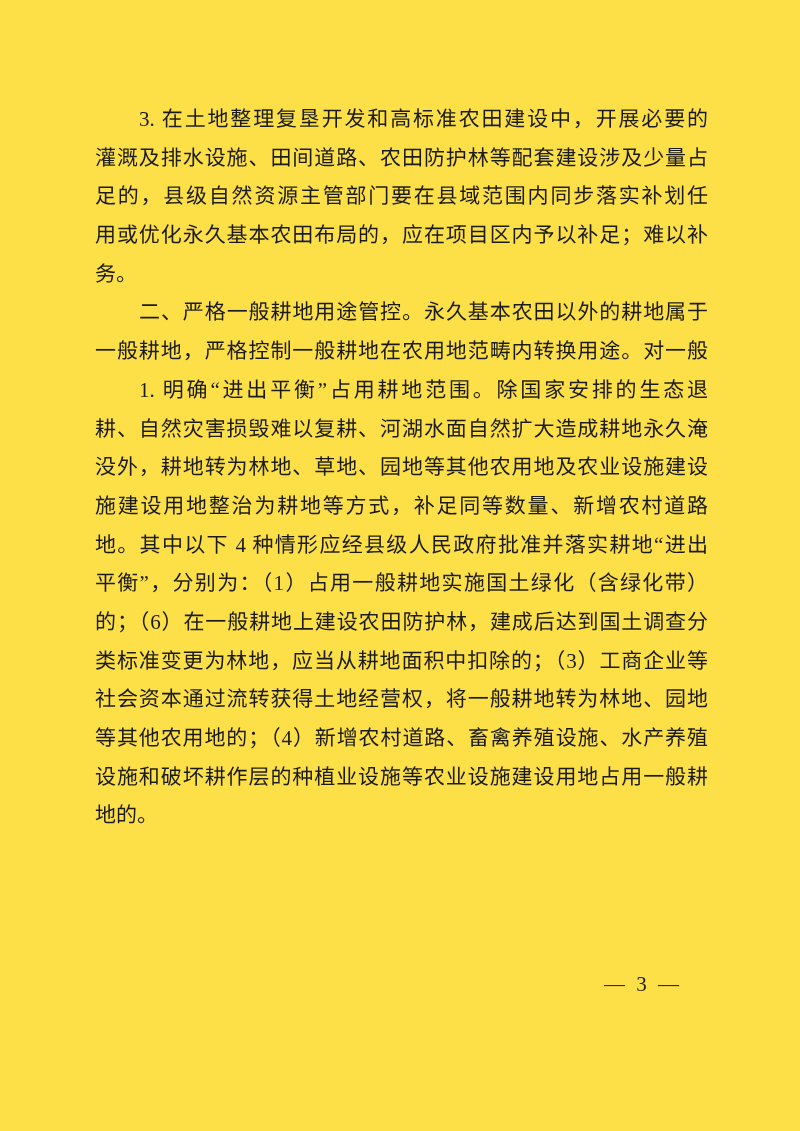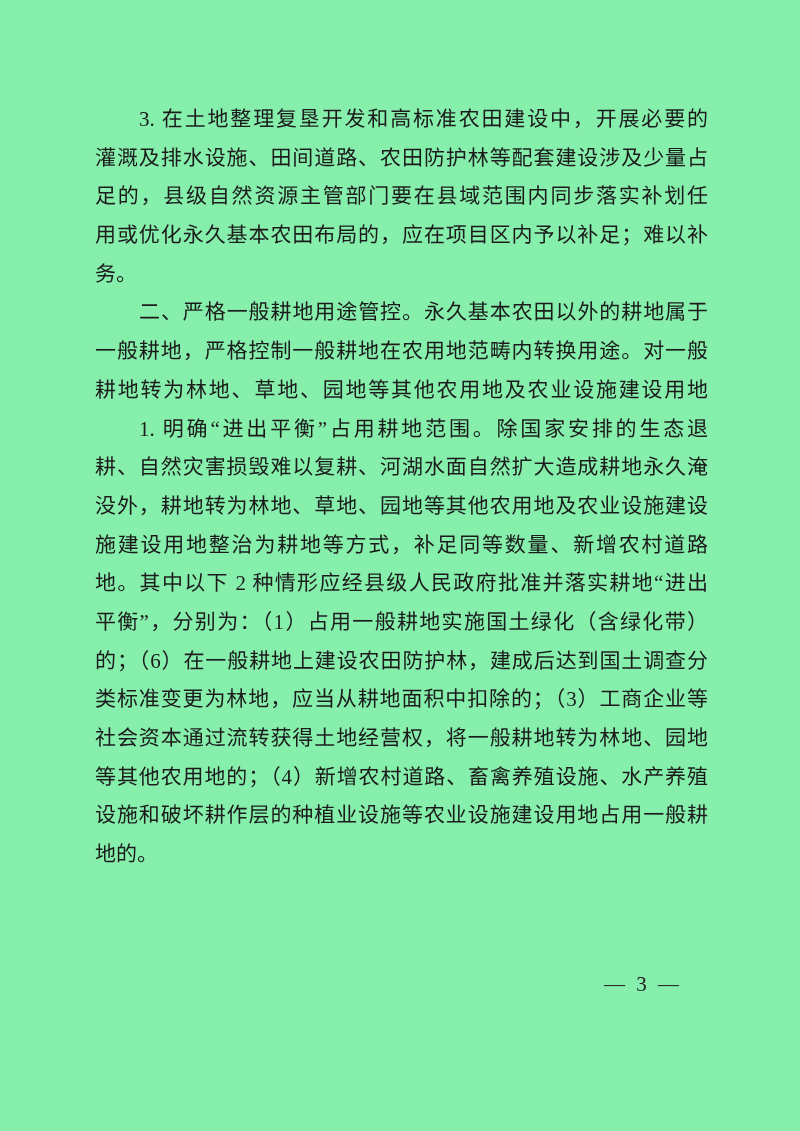--- a/index.html
+++ b/index.html
@@ -4,21 +4,21 @@
 <style>
   html, body {
     margin: 0;
     padding: 0;
     background: #ffffff;
   }
   .page {
     position: relative;
     width: 800px;
     height: 1131px;
-    background: #86efac;
+    background: #fde047;
     font-family: "Liberation Serif", "DejaVu Serif", serif;
     color: #1b1b1b;
     overflow: hidden;
   }
   .content {
     position: absolute;
     left: 95px;
     top: 100px;
     width: 613px;
   }
@@ -56,26 +56,25 @@
   <div class="content">
     <div class="line indent">3. 在土地整理复垦开发和高标准农田建设中，开展必要的</div>
     <div class="line">灌溉及排水设施、田间道路、农田防护林等配套建设涉及少量占</div>
     <div class="line">足的，县级自然资源主管部门要在县域范围内同步落实补划任</div>
     <div class="line">用或优化永久基本农田布局的，应在项目区内予以补足；难以补</div>
     <div class="line left">务。</div>
     <div class="line indent">
       <span class="bold">二、严格一般耕地用途管控。</span><span>永久基本农田以外的耕地属于</span>
     </div>
     <div class="line">一般耕地，严格控制一般耕地在农用地范畴内转换用途。对一般</div>
-    <div class="line">耕地转为林地、草地、园地等其他农用地及农业设施建设用地</div>
     <div class="line indent">1. 明确“进出平衡”占用耕地范围。除国家安排的生态退</div>
     <div class="line">耕、自然灾害损毁难以复耕、河湖水面自然扩大造成耕地永久淹</div>
     <div class="line">没外，耕地转为林地、草地、园地等其他农用地及农业设施建设</div>
     <div class="line">施建设用地整治为耕地等方式，补足同等数量、新增农村道路</div>
-    <div class="line">地。其中以下 2 种情形应经县级人民政府批准并落实耕地“进出</div>
+    <div class="line">地。其中以下 4 种情形应经县级人民政府批准并落实耕地“进出</div>
     <div class="line">平衡”，分别为：（1）占用一般耕地实施国土绿化（含绿化带）</div>
     <div class="line">的；（6）在一般耕地上建设农田防护林，建成后达到国土调查分</div>
     <div class="line">类标准变更为林地，应当从耕地面积中扣除的；（3）工商企业等</div>
     <div class="line">社会资本通过流转获得土地经营权，将一般耕地转为林地、园地</div>
     <div class="line">等其他农用地的；（4）新增农村道路、畜禽养殖设施、水产养殖</div>
     <div class="line">设施和破坏耕作层的种植业设施等农业设施建设用地占用一般耕</div>
     <div class="line left">地的。</div>
   </div>
   <div class="page-number">— 3 —</div>
 </div>

